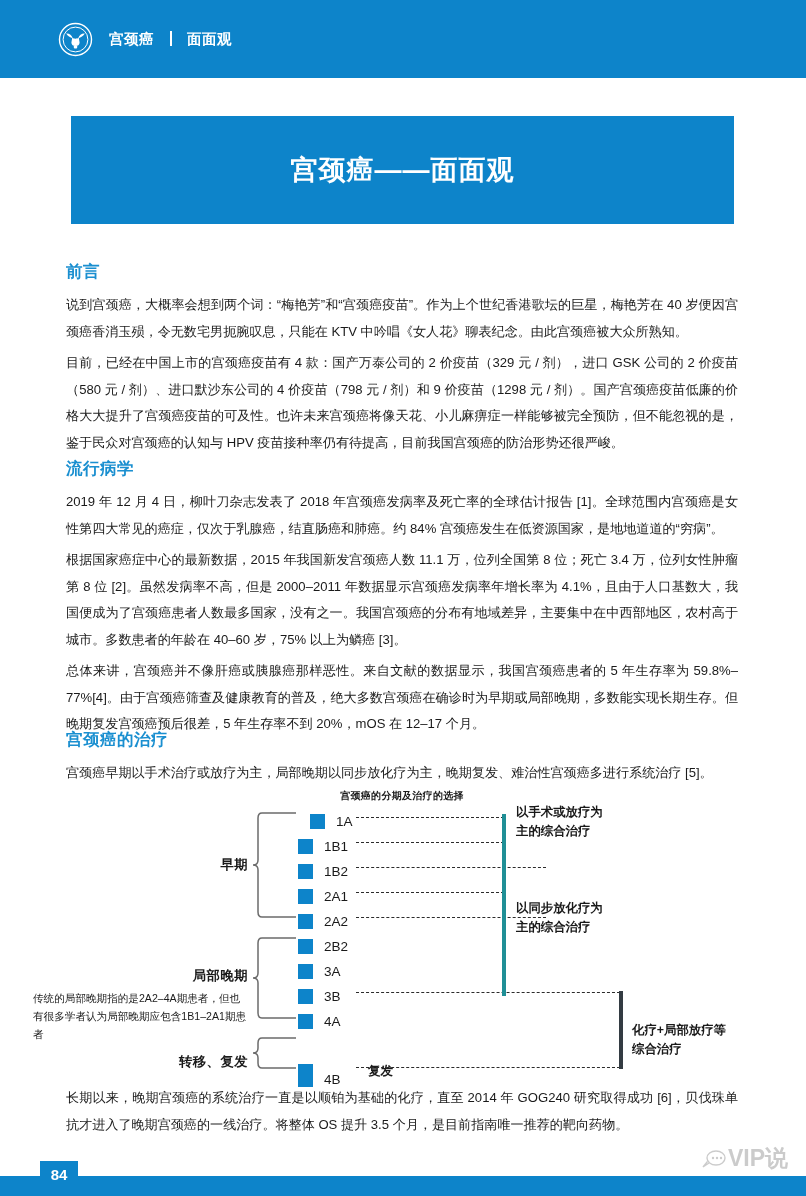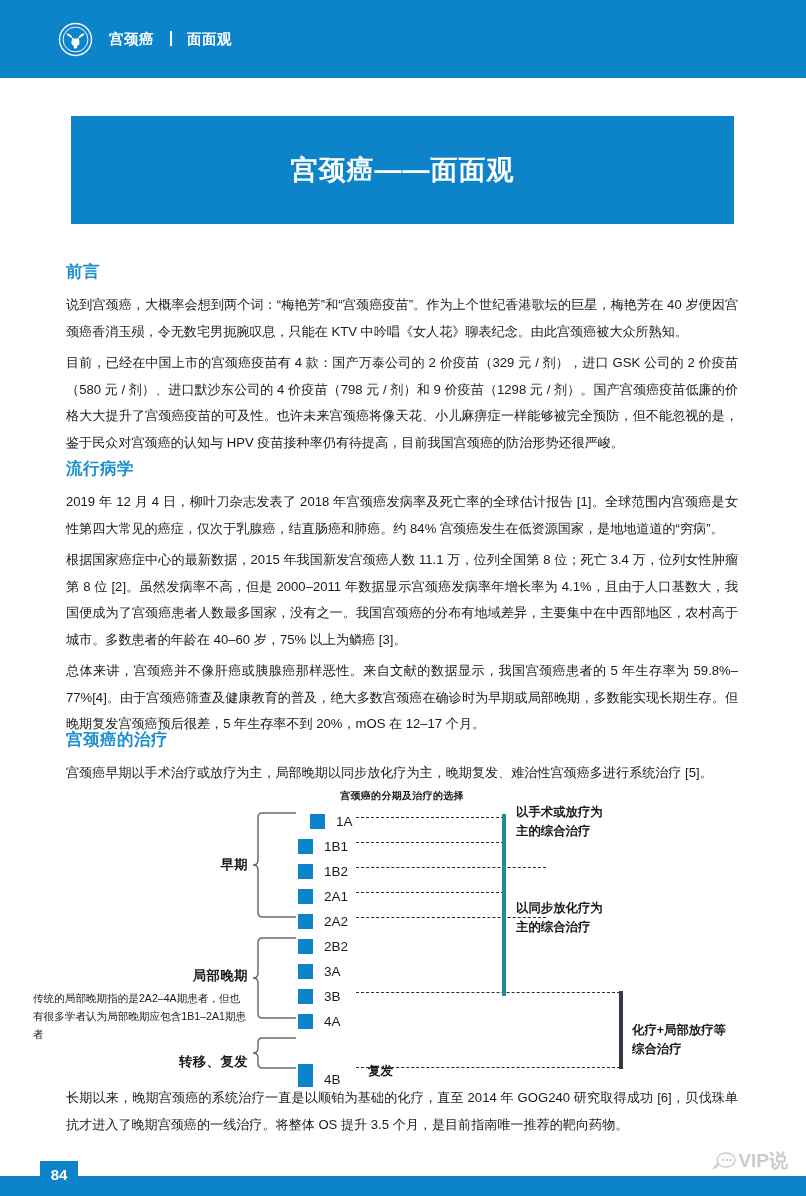--- a/index.html
+++ b/index.html
@@ -101,21 +101,21 @@
   }
   .pagenum{
     position:absolute; left:40px; bottom:8px;
     width:38px; height:27px; background:#0d84ca;
     color:#ffffff; font-size:15px; font-weight:bold;
     display:flex; align-items:center; justify-content:center;
   }
   .watermark{
     position:absolute; right:18px; bottom:22px;
     display:flex; align-items:center; 
-    color:#c9c9c9; font-size:19px; font-weight:bold;
+    color:#c9c9c9; font-size:23px; font-weight:bold;
     opacity:.95;
   }
   .watermark svg{ display:block; }
 </style>
 </head>
 <body>
 
 <div class="page-header">
   <div class="hdr-icon">
     <svg width="35" height="35" viewBox="0 0 35 35">

